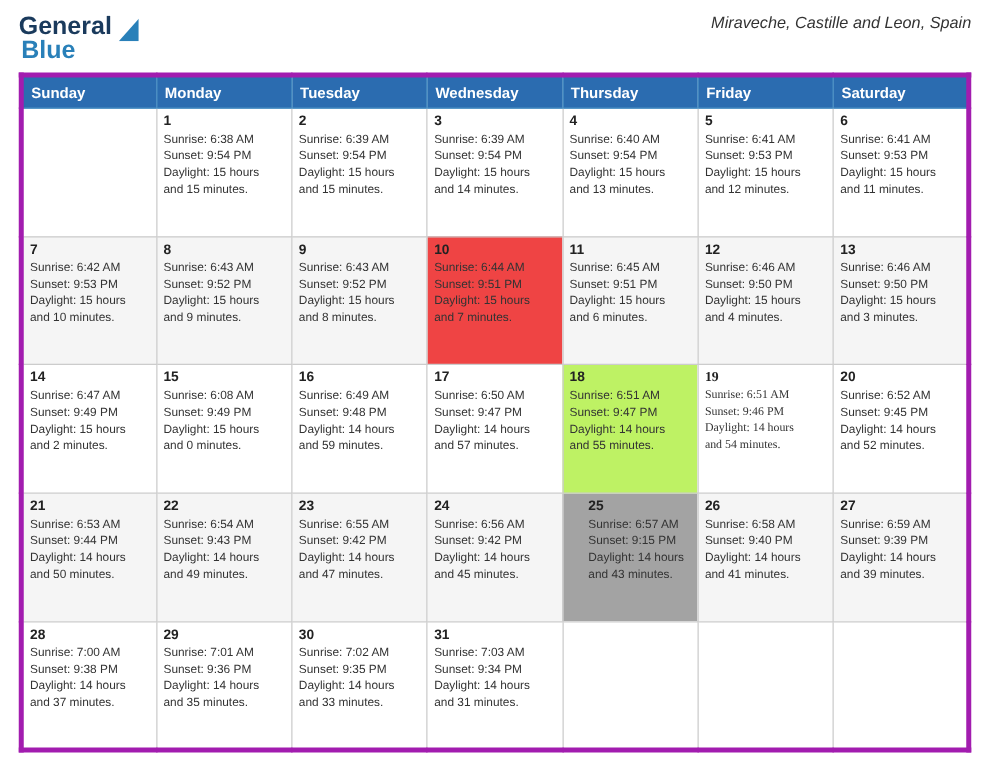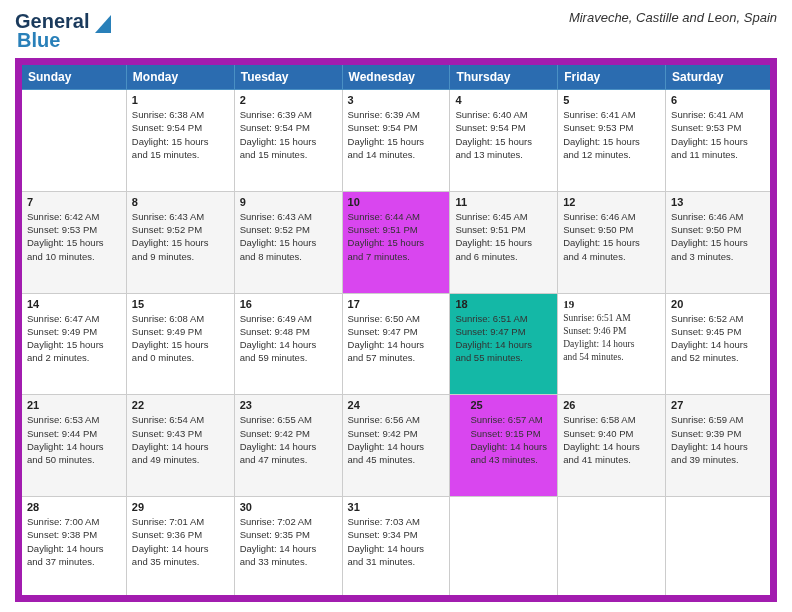--- a/index.html
+++ b/index.html
@@ -37,21 +37,21 @@
       font-weight: bold;
       line-height: 1.1;
     }
     .location {
       font-size: 13px;
       color: #333;
       font-style: italic;
     }
     .calendar {
       flex: 1;
-      border: 7px solid #a21caf;
+      border: 4px solid #a21caf;
       border-collapse: collapse;
       width: 100%;
       table-layout: fixed;
     }
     .calendar th {
       background-color: #2b6cb0;
       color: #fff;
       text-align: left;
       padding: 5px 6px;
       font-size: 12px;
@@ -178,21 +178,21 @@
 Daylight: 15 hours
 and 9 minutes.</div>
           </td>
           <td style="background: rgb(245, 245, 245);">
             <span class="day-num">9</span>
             <div class="cell-info" style="white-space: pre-line;">Sunrise: 6:43 AM
 Sunset: 9:52 PM
 Daylight: 15 hours
 and 8 minutes.</div>
           </td>
-          <td style="background: #d946ef;">
+          <td style="background: #ef4444;">
             <span class="day-num">10</span>
             <div class="cell-info" style="white-space: pre-line;">Sunrise: 6:44 AM
 Sunset: 9:51 PM
 Daylight: 15 hours
 and 7 minutes.</div>
           </td>
           <td style="background: rgb(245, 245, 245);">
             <span class="day-num">11</span>
             <div class="cell-info" style="white-space: pre-line;">Sunrise: 6:45 AM
 Sunset: 9:51 PM
@@ -236,21 +236,21 @@
 Daylight: 14 hours
 and 59 minutes.</div>
           </td>
           <td style="background: rgb(255, 255, 255);">
             <span class="day-num">17</span>
             <div class="cell-info" style="white-space: pre-line;">Sunrise: 6:50 AM
 Sunset: 9:47 PM
 Daylight: 14 hours
 and 57 minutes.</div>
           </td>
-          <td style="background: #14b8a6; margin-left: 36px;">
+          <td style="background: #bef264; margin-left: 36px;">
             <span class="day-num">18</span>
             <div class="cell-info" style="white-space: pre-line;">Sunrise: 6:51 AM
 Sunset: 9:47 PM
 Daylight: 14 hours
 and 55 minutes.</div>
           </td>
           <td style="background: rgb(255, 255, 255); font-family: Liberation Serif, serif;">
             <span class="day-num">19</span>
             <div class="cell-info" style="white-space: pre-line;">Sunrise: 6:51 AM
 Sunset: 9:46 PM
@@ -287,21 +287,21 @@
 Daylight: 14 hours
 and 47 minutes.</div>
           </td>
           <td style="background: rgb(245, 245, 245);">
             <span class="day-num">24</span>
             <div class="cell-info" style="white-space: pre-line;">Sunrise: 6:56 AM
 Sunset: 9:42 PM
 Daylight: 14 hours
 and 45 minutes.</div>
           </td>
-          <td style="background: #d946ef; padding-left: 20px;">
+          <td style="background: #a3a3a3; padding-left: 20px;">
             <span class="day-num">25</span>
             <div class="cell-info" style="white-space: pre-line;">Sunrise: 6:57 AM
 Sunset: 9:15 PM
 Daylight: 14 hours
 and 43 minutes.</div>
           </td>
           <td style="background: rgb(245, 245, 245);">
             <span class="day-num">26</span>
             <div class="cell-info" style="white-space: pre-line;">Sunrise: 6:58 AM
 Sunset: 9:40 PM

